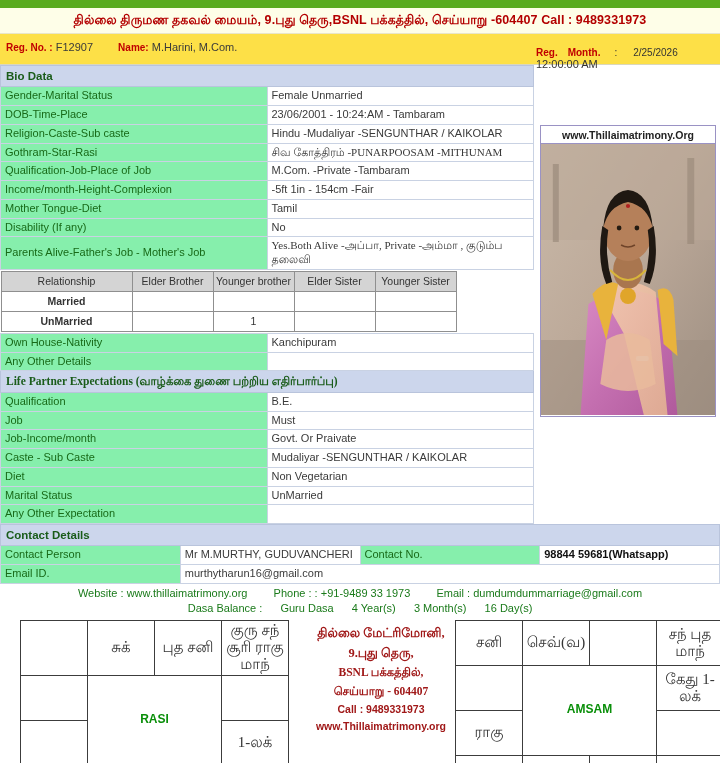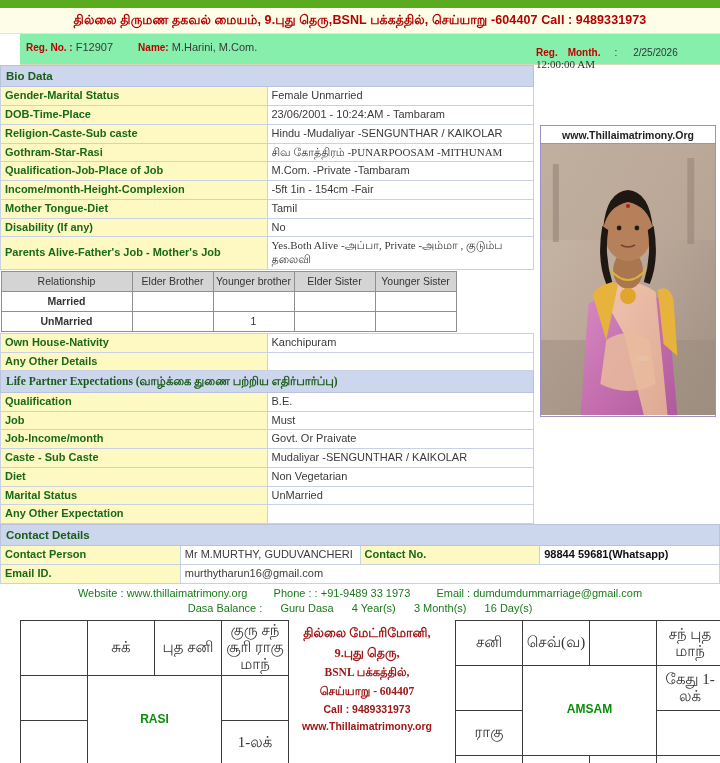--- a/index.html
+++ b/index.html
@@ -35,46 +35,45 @@
   .title-text {
     color: #b30000;
     font-weight: bold;
     font-size: 12.5px;
     letter-spacing: 0.1px;
     white-space: nowrap;
   }
 
   
   .reg-band {
-    background: #86efac;
+    background: #fde047;
     position: relative;
     height: 30px;
     border-bottom: 1px solid #dad7bb;
-    margin-left: 20px;
   }
   .reg-left {
     position: absolute;
     left: 6px; top: 7px;
     white-space: nowrap;
     font-size: 11px;
   }
   .lbl-red { color: #c00000; font-weight: bold; font-size: 10px; }
   .val-dark { color: #3a3a3a; }
   .reg-name { margin-left: 22px; }
   .reg-right {
     position: absolute;
     right: 6px; top: 13px;
     text-align: left;
     font-size: 10px;
     width: 178px;
   }
   .reg-right .line1 { white-space: nowrap; }
   .reg-right .r-lbl { color: #c00000; font-weight: bold; }
   .reg-right .r-val { color: #333; }
-  .reg-right .line2 { color: #333; font-size: 11px; font-family: Liberation Serif, serif; }
+  .reg-right .line2 { color: #333; font-size: 11px; }
   .sp-a { display: inline-block; width: 14px; }
   .sp-b { display: inline-block; width: 10px; }
   .sp-c { display: inline-block; width: 16px; }
 
   
   .body-wrap { position: relative; }
 
   
   .info-table {
     border-collapse: collapse;
@@ -92,22 +91,21 @@
     background: #ccd6ec;
     color: #1a5c1a;
     font-weight: bold;
     font-size: 11.5px;
     padding: 3px 5px;
     border: 1px solid #b9c4dc;
   }
   .f-lbl {
     width: 138px;
     color: #186a18;
-    background: #fef9c3;
-    font-weight: bold;
+    background: #86efac;
   }
   .f-val { color: #3a3a3a; }
   .tamil { font-family: Liberation Serif, serif; }
 
   
   .sib-wrap td { border: none; padding: 0; }
   .sib-table {
     border-collapse: collapse;
     table-layout: fixed;
     width: 440px;
@@ -202,21 +200,21 @@
   .chart td.center {
     color: #0a8f0a;
     font-weight: bold;
     font-size: 12px;
   }
   #rasi-chart { left: 20px; width: 256px; }
   #amsam-chart { left: 455px; width: 256px; }
 
   .addr-block {
     position: absolute;
-    left: 283px;
+    left: 297px;
     top: 3px;
     width: 168px;
     text-align: center;
     color: #a01818;
     font-weight: bold;
     line-height: 1.62;
   }
   .addr-block .big { font-size: 12.5px; }
   .addr-block .mid { font-size: 11.5px; }
   .addr-block .sm { font-size: 10.5px; }

